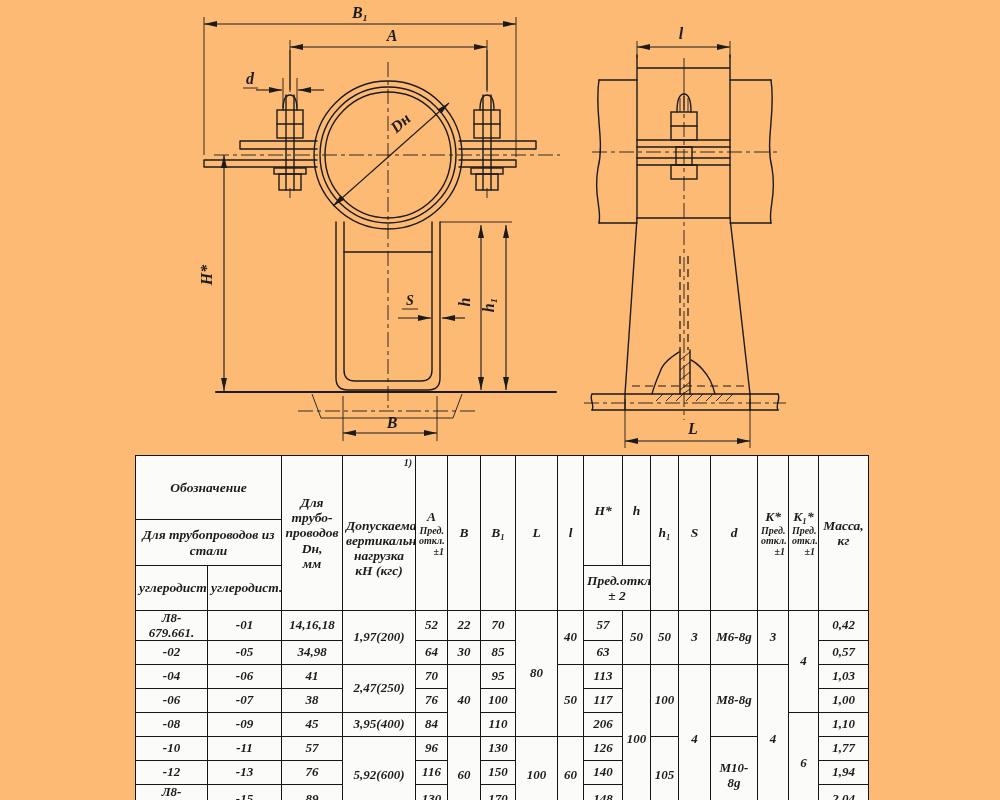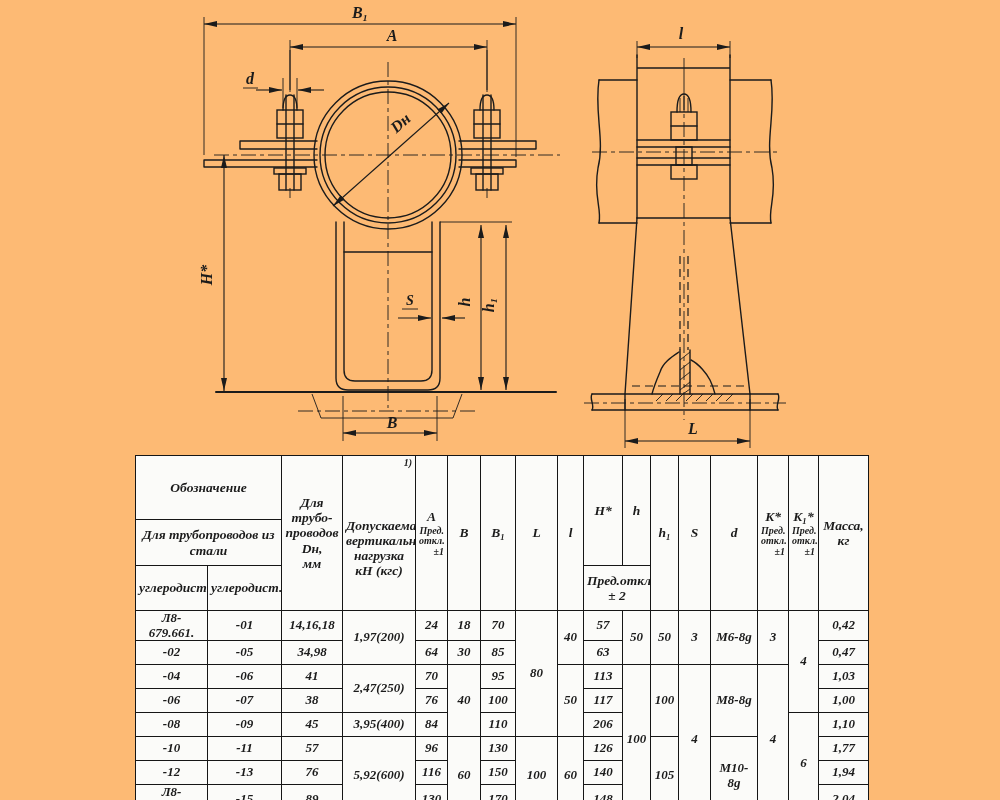--- a/index.html
+++ b/index.html
@@ -274,43 +274,43 @@
       <th colspan="2" class="hsub">Пред.откл.
 ± 2</th>
     </tr>
   </thead>
   <tbody>
     <tr>
       <td class="des">Л8-679.661.</td>
       <td class="des">-01</td>
       <td>14,16,18</td>
       <td rowspan="2">1,97(200)</td>
-      <td>24</td>
-      <td>18</td>
+      <td>52</td>
+      <td>22</td>
       <td>70</td>
       <td rowspan="5">80</td>
       <td rowspan="2">40</td>
       <td>57</td>
       <td rowspan="2">50</td>
       <td rowspan="2">50</td>
       <td rowspan="2">3</td>
       <td rowspan="2">М6-8g</td>
       <td rowspan="2">3</td>
       <td rowspan="4">4</td>
       <td>0,42</td>
     </tr>
     <tr>
       <td class="des">-02</td>
       <td class="des">-05</td>
       <td>34,98</td>
       <td>64</td>
       <td>30</td>
       <td>85</td>
       <td>63</td>
-      <td>0,47</td>
+      <td>0,57</td>
     </tr>
     <tr>
       <td class="des">-04</td>
       <td class="des">-06</td>
       <td>41</td>
       <td rowspan="2">2,47(250)</td>
       <td>70</td>
       <td rowspan="3">40</td>
       <td>95</td>
       <td rowspan="3">50</td>

